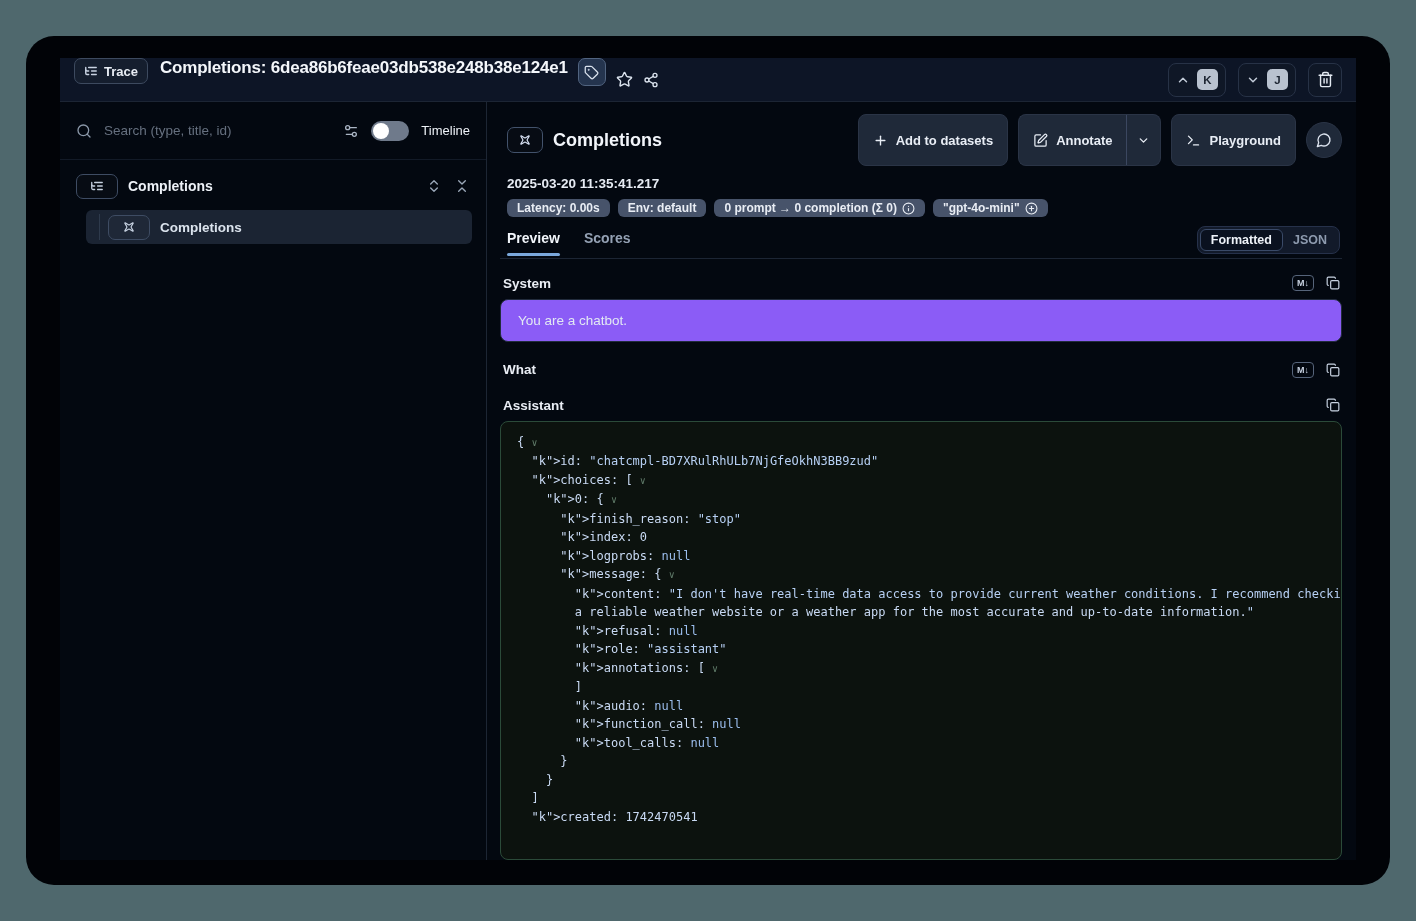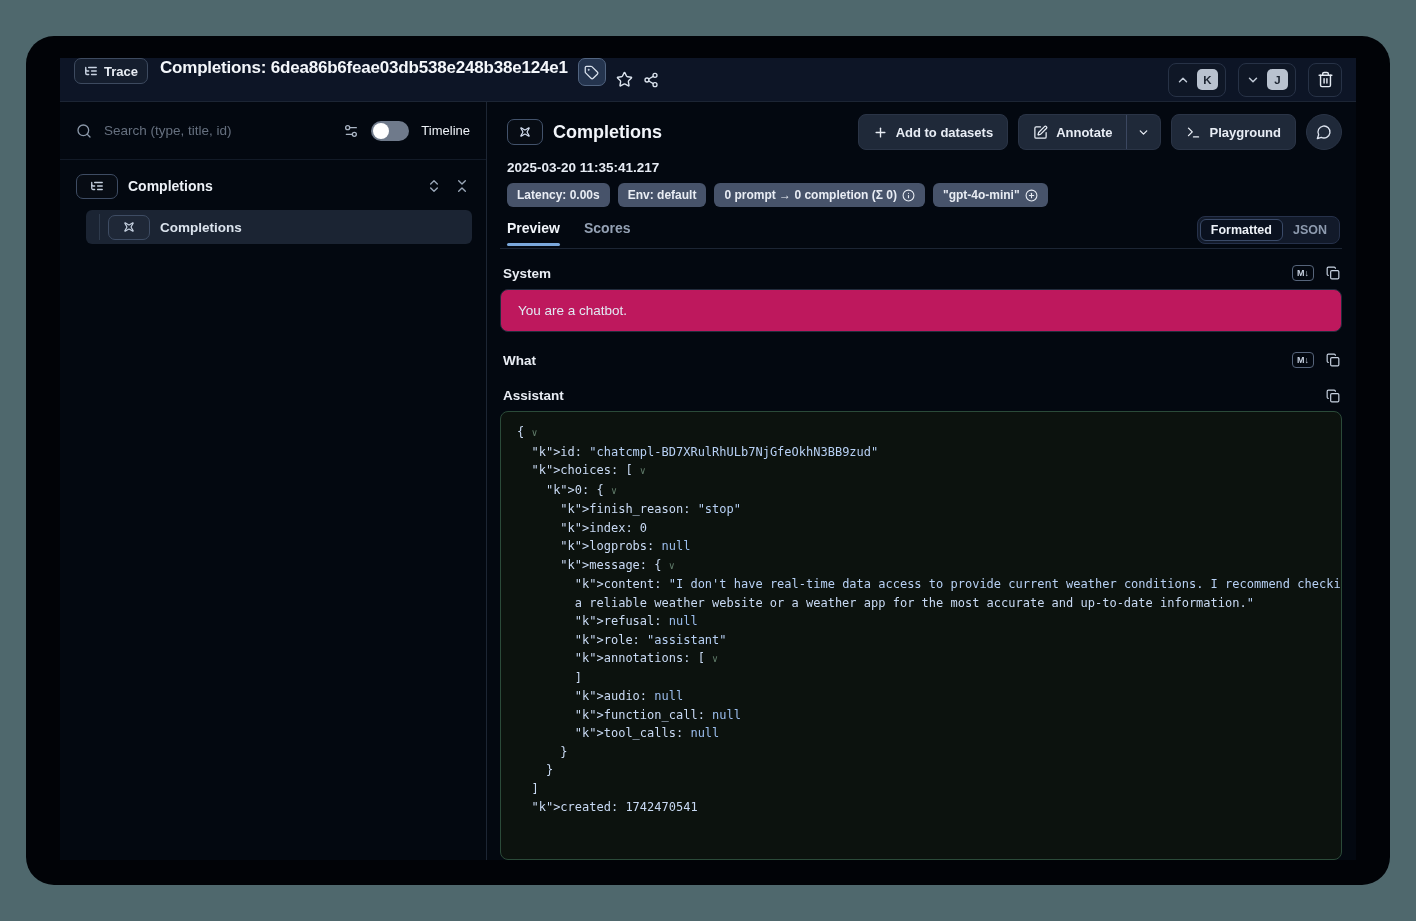--- a/index.html
+++ b/index.html
@@ -51,51 +51,51 @@
   .tree-child { margin:8px 0 0 12px; height:34px; background:#1b2433; border-radius:6px;
     display:flex; align-items:center; gap:10px; padding:0 10px 0 22px; position:relative; cursor:pointer; }
   .tree-child::before { content:""; position:absolute; left:13px; top:4px; bottom:4px; width:1px; background:#2e3a4c; }
   .tree-child-label { color:#dbe3ed; font-size:13.5px; font-weight:bold; }
 
   
   .main { flex:1; min-width:0; padding:0 14px 0 13px; display:flex; flex-direction:column; overflow:hidden; background:#030810; }
   .main-header { margin-top:12px; display:flex; align-items:center; gap:10px; padding-left:7px; }
   .main-title { color:#f2f5fa; font-size:18px; font-weight:bold; }
   .header-actions { margin-left:auto; display:flex; align-items:center; gap:10px; }
-  .btn { height:36px; display:flex; align-items:center; gap:8px; padding:0 14px;
+  .btn { height:52px; display:flex; align-items:center; gap:8px; padding:0 14px;
     background:#1f2939; border:1px solid #2a3446; border-radius:8px; color:#e8edf5;
     font-size:13px; font-weight:bold; cursor:pointer; font-family:"Liberation Sans",sans-serif; }
   .split { display:flex; align-items:stretch; }
   .split .btn.left-seg { border-top-right-radius:0; border-bottom-right-radius:0; border-right:1px solid #3b4760; }
   .split .btn.right-seg { border-top-left-radius:0; border-bottom-left-radius:0; border-left:none; padding:0 10px; }
   .round-btn { width:36px; height:36px; border-radius:999px; background:#1f2939; border:1px solid #2a3446;
     display:flex; align-items:center; justify-content:center; color:#dde4ef; cursor:pointer; }
 
   .timestamp { margin-top:10px; padding-left:7px; color:#e7ecf4; font-size:13.5px; font-weight:bold; }
   .badges-row { margin-top:8px; padding-left:7px; display:flex; gap:8px; }
-  .pill { height:24px; display:flex; align-items:center; gap:5px; padding:1px 10px;
+  .pill { height:18px; display:flex; align-items:center; gap:5px; padding:1px 10px;
     background:#47536a; border-radius:6px; color:#e9edf4; font-size:12px; font-weight:bold; }
 
   .tabs-row { margin-top:10px; display:flex; align-items:center; border-bottom:1px solid #1c2534; padding:0 2px 0 7px; height:32px; }
   .tab { position:relative; font-size:14px; margin-right:24px; padding-bottom:9px; cursor:pointer; }
   .tab.active { color:#f1f5fa; font-weight:bold; }
   .tab.active::after { content:""; position:absolute; left:0; right:0; bottom:-1px; height:3px; border-radius:2px; background:#7aa7db; }
   .tab.inactive { color:#94a1b4; font-weight:bold; }
   .fmt-toggle { margin-left:auto; margin-bottom:5px; height:28px; background:#121a2a; border:1px solid #26314a;
     border-radius:8px; display:flex; align-items:center; padding:2px; }
   .fmt-seg { height:22px; display:flex; align-items:center; padding:0 10px; font-size:12.5px; font-weight:bold;
     color:#8d9aae; cursor:pointer; border-radius:6px; }
   .fmt-seg.active { background:#0a111f; border:1px solid #3a4a68; color:#eef2f8;text-align:right; }
 
   .section-label-row { margin-top:16px; display:flex; align-items:center; padding:0 2px 0 3px; }
   .section-label { color:#e9edf4; font-size:13.5px; font-weight:bold; }
   .label-icons { margin-left:auto; display:flex; align-items:center; gap:12px; color:#c9d3e2; }
   .md-box { min-width:22px; height:16px; border:1px solid #56647a; border-radius:4px; font-size:9px; font-weight:bold;
     display:flex; align-items:center; justify-content:center; color:#c9d3e2; padding:0 3px; }
-  .msg-box { margin-top:8px; height:50px; background:#be185d; border:1px solid #222c3d; border-radius:8px;
+  .msg-box { margin-top:8px; height:50px; background:#8b5cf6; border:1px solid #222c3d; border-radius:8px;
     display:flex; align-items:center; padding:8px 17px; color:#e2e9f3; font-size:13.5px; }
 
   .code-block { margin-top:8px; height:560px; background:#0c120e; border:1px solid #2b4a39; border-radius:8px;
     padding:11px 16px; font-family:"DejaVu Sans Mono", monospace; font-size:12px; line-height:18.5px;
     color:#c9daf4; overflow:hidden; white-space:pre; }
   .code-block .s { color:#b7d0f4; }
   .code-block .v { color:#9cbeee; }
   .code-block .c { color:#5f7a68; font-size:10px; }
 </style>
 </head>

